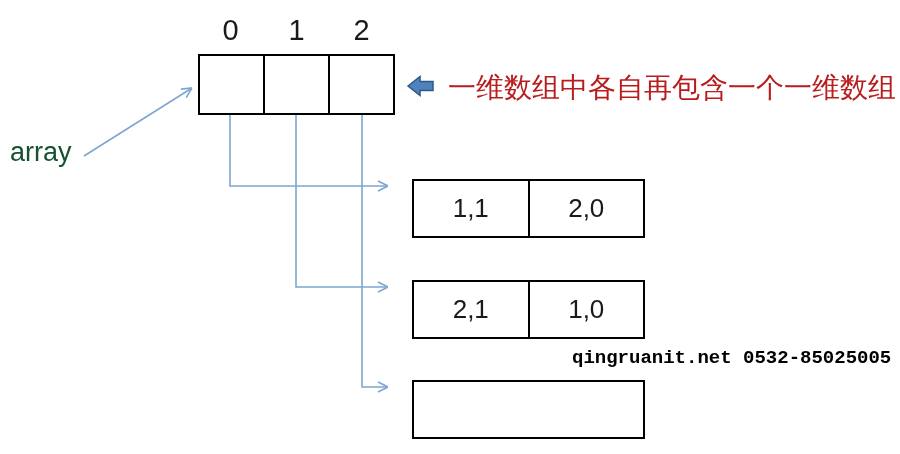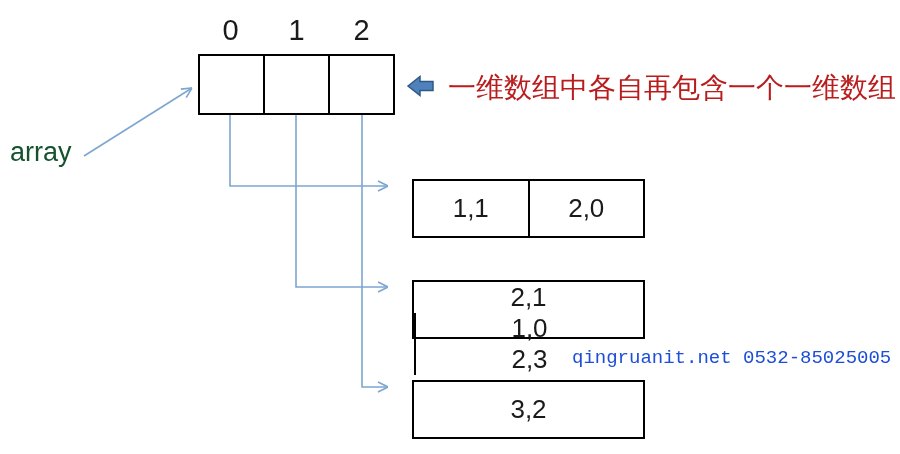--- a/index.html
+++ b/index.html
@@ -38,21 +38,21 @@
     align-items: center;
     justify-content: center;
     font-size: 26px;
     color: #1a1a1a;
     border-left: 2px solid #000000;
   }
   .array-box .cell:first-child { border-left: none; }
   .top-array { left: 198px; top: 54px; width: 197px; height: 61px; }
   .sub-array { left: 412px; width: 233px; height: 59px; margin-top: 22px; }
   .sub-array-1 { top: 157px; }
-  .sub-array-2 { top: 258px; flex-direction: column; }
+  .sub-array-2 { top: 258px; }
   .sub-array-3 { top: 358px; }
   .array-label {
     position: absolute;
     left: 10px;
     top: 137px;
     font-size: 27px;
     color: #14532d;
   }
   .annotation {
     position: absolute;
@@ -62,22 +62,23 @@
     letter-spacing: 0px;
     color: #b91c1c;
     white-space: nowrap;
   }
   .watermark {
     position: absolute;
     left: 572px;
     top: 347px;
     font-family: "Liberation Mono", "DejaVu Sans Mono", monospace;
     font-size: 19px;
-    color: #1d4ed8;
+    color: #000000;
     white-space: nowrap;
+    font-weight: bold;
   }
 </style>
 </head>
 <body>
 
 <div class="canvas">
 
   <svg class="arrows-layer" width="900" height="454" viewBox="0 0 900 454" xmlns="http://www.w3.org/2000/svg">
     <defs>
       <marker id="chevron" markerWidth="14" markerHeight="14" refX="0" refY="0" orient="auto" markerUnits="userSpaceOnUse" viewBox="-14 -7 14 14">
@@ -111,22 +112,20 @@
   <span class="annotation">一维数组中各自再包含一个一维数组</span>
 
   <div class="array-box sub-array sub-array-1">
     <div class="cell">1,1</div>
     <div class="cell">2,0</div>
   </div>
 
   <div class="array-box sub-array sub-array-2">
     <div class="cell">2,1</div>
     <div class="cell">1,0</div>
-    <div class="cell">2,3</div>
   </div>
 
   <div class="array-box sub-array sub-array-3">
-    <div class="cell">3,2</div>
   </div>
 
   <span class="watermark">qingruanit.net 0532-85025005</span>
 
 </div>
 
 </body></html>

